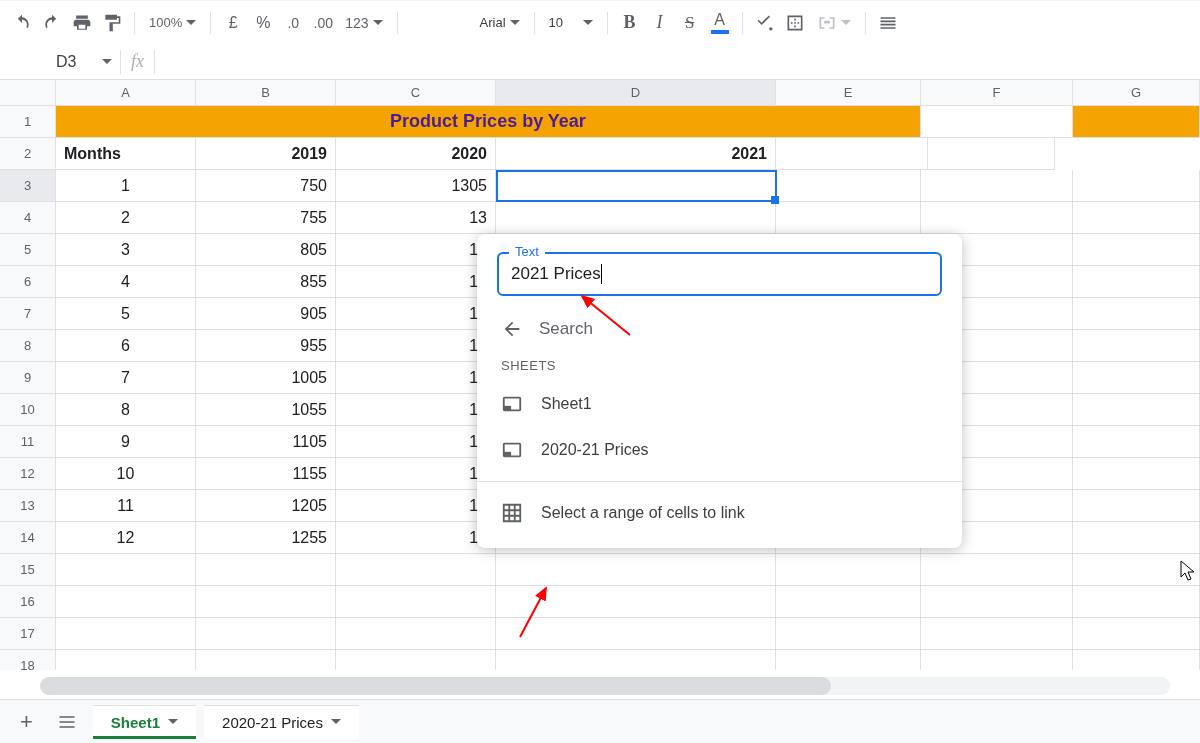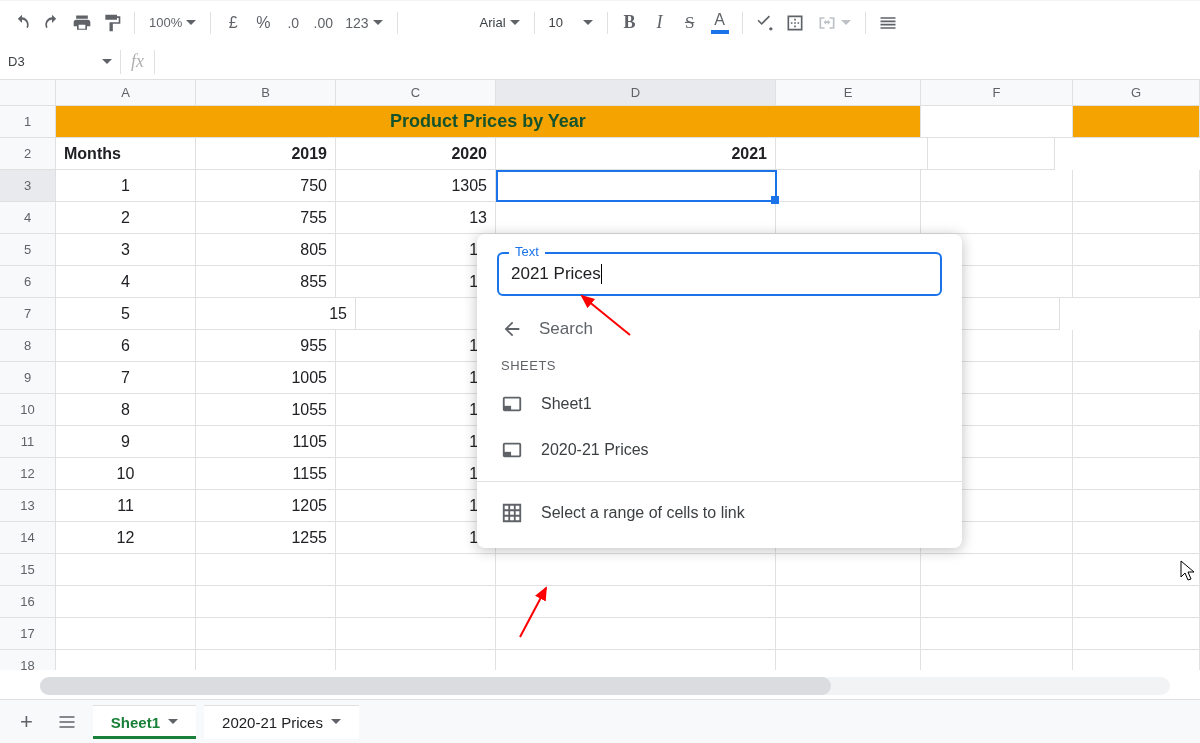--- a/index.html
+++ b/index.html
@@ -16,21 +16,21 @@
   .grid-wrap { position:relative; height:590px; overflow:hidden; }
   .colheads { display:flex; height:26px; background:#f8f9fa; }
   .corner { width:56px; border-right:1px solid #e0e0e0; border-bottom:1px solid #e0e0e0; background:#f8f9fa; }
   .ch { border-right:1px solid #e0e0e0; border-bottom:1px solid #e0e0e0; display:flex; align-items:center; justify-content:center; color:#5f6368; font-size:13px; }
   .ch.sel { background:#e8eaed; }
   .rows { }
   .row { display:flex; height:32px; }
   .rh { width:56px; border-right:1px solid #e0e0e0; border-bottom:1px solid #e0e0e0; background:#f8f9fa; display:flex; align-items:center; justify-content:center; color:#5f6368; }
   .rh.sel { background:#e8eaed; }
   .cell { border-right:1px solid #e0e0e0; border-bottom:1px solid #e0e0e0; display:flex; align-items:center; padding:0 6px; font-size:16px; }
-  .merged-title { background:#f5a301; font-weight:bold; color:#14532d; justify-content:center; font-size:18px; }
+  .merged-title { background:#f5a301; font-weight:bold; color:#4c1d95; justify-content:center; font-size:18px; }
   .hdr { font-weight:bold; justify-content:flex-end; padding-right:8px; }
   .hdr.left { justify-content:flex-start; padding-left:8px; }
   .num { justify-content:flex-end; padding-right:8px; }
   .center { justify-content:center; }
   .orange { background:#f5a301; }
   .selcell { position:absolute; border:2px solid #1a73e8; pointer-events:none; z-index:5; }
   .selhandle { position:absolute; width:8px; height:8px; background:#1a73e8; right:-4px; bottom:-4px; }
   .popup { position:absolute; left:477px; top:234px; width:485px; background:#fff; border-radius:8px; box-shadow:0 2px 14px rgba(0,0,0,0.25); padding:18px 20px 12px 20px; z-index:20; font-size:15px; color:#3c4043; }
   .textfield { position:relative; border:2px solid #1a73e8; border-radius:6px; padding:10px 12px; margin-bottom:14px; }
   .textfield .legend { position:absolute; top:-10px; left:10px; background:#fff; padding:0 6px; color:#1a73e8; font-size:13px; }
@@ -151,21 +151,21 @@
   <div class="sep"></div>
   <div class="tbtn">
     <svg width="20" height="20" viewBox="0 0 24 24">
         <path fill="#5f6368" d="M3 5h18v2H3zm0 4h18v2H3zm0 4h18v2H3zm0 4h18v2H3z"></path>
       </svg>
   </div>
 </div>
 
 <div class="namebox-row">
   <div class="namebox">
-    <span style="font-size:13px;">D3</span>
+    <span style="font-size:16px;margin-left:48px;">D3</span>
     <span class="caret">
         <svg width="10" height="10" viewBox="0 0 10 10">
           <path fill="#5f6368" d="M0 2l5 5 5-5z"></path>
         </svg>
       </span>
   </div>
   <div class="fxdiv"></div>
   <div class="fx">fx</div>
   <div class="fxdiv"></div>
   <div style="flex:1"></div>
@@ -234,20 +234,21 @@
         <div class="cell num" style="width: 140px;">855</div>
         <div class="cell num" style="width: 160px;">14</div>
         <div class="cell " style="width: 280px;"></div>
         <div class="cell " style="width: 145px;"></div>
         <div class="cell " style="width: 152px;"></div>
         <div class="cell " style="width: 127px;"></div>
       </div>
       <div class="row">
         <div class="rh">7</div>
         <div class="cell center" style="width: 140px;">5</div>
+        <div class="cell num" style="width: 140px;">905</div>
         <div class="cell num" style="width: 160px;">15</div>
         <div class="cell " style="width: 280px;"></div>
         <div class="cell " style="width: 145px;"></div>
         <div class="cell " style="width: 152px;"></div>
         <div class="cell " style="width: 127px;"></div>
       </div>
       <div class="row">
         <div class="rh">8</div>
         <div class="cell center" style="width: 140px;">6</div>
         <div class="cell num" style="width: 140px;">955</div>

